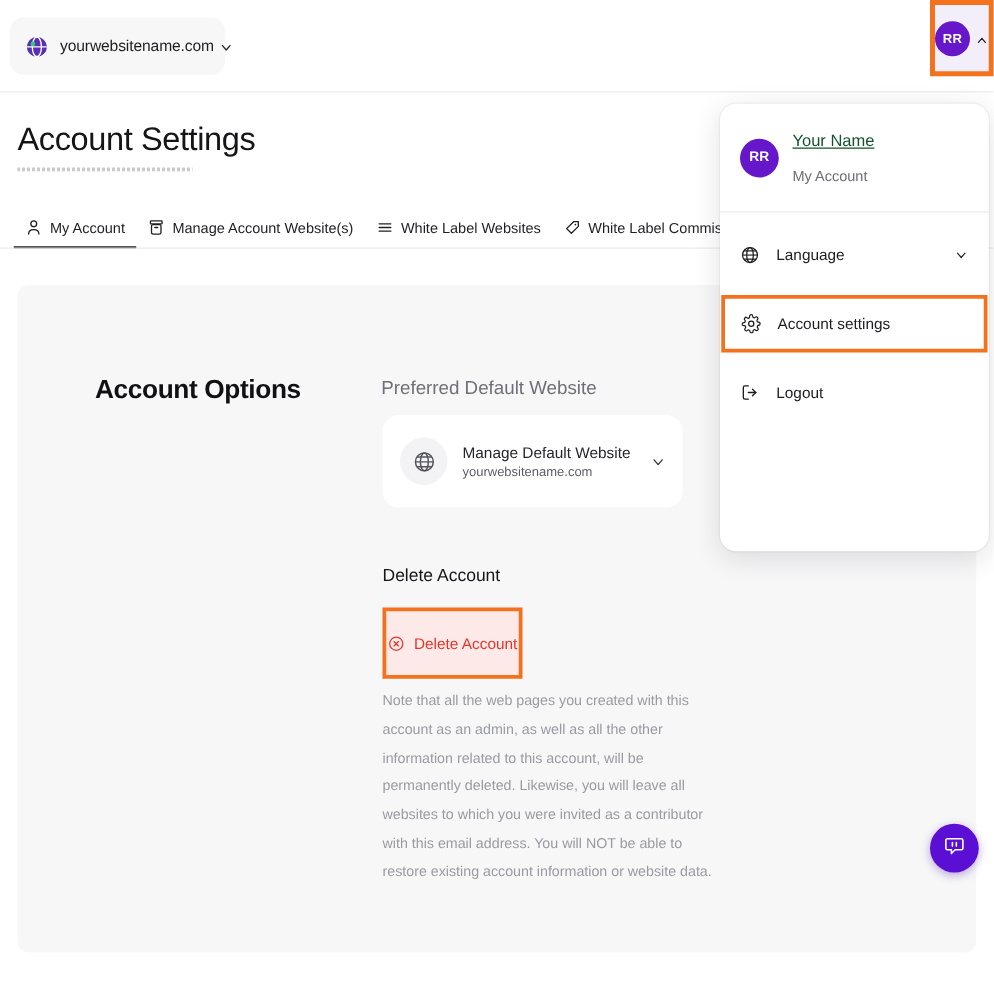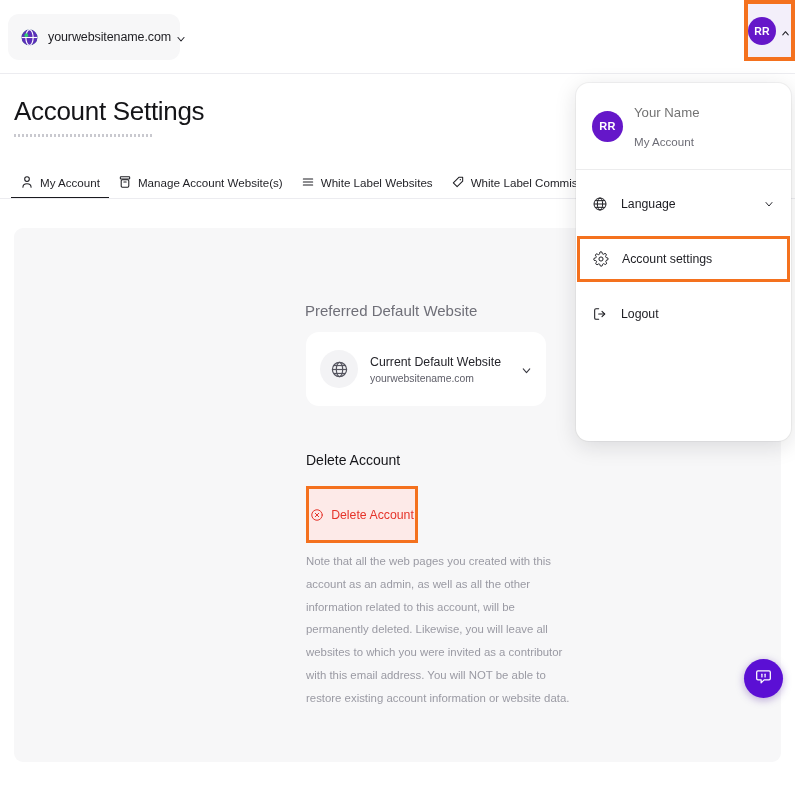--- a/index.html
+++ b/index.html
@@ -263,22 +263,23 @@
     font-size: 11px;
     font-weight: bold;
     display: flex;
     align-items: center;
     justify-content: center;
     margin-right: 11px;
     letter-spacing: .2px;
   }
   .menu-name {
     font-size: 13.2px;
-    color: #737373;
+    color: #14532d;
     margin-bottom: 15px;
+    text-decoration: underline;
   }
   .menu-sub {
     font-size: 11.6px;
     color: #6d6d76;
   }
   .menu-sep {
     height: 1px;
     background: #ececed;
     margin: 0;
   }
@@ -399,35 +400,36 @@
           <circle cx="16" cy="8" r="1.2" fill="#1f1f24" stroke="none"></circle>
         </svg>
       </span>
       <span>White Label Commissi</span>
     </div>
   </div>
   <div class="tabs-rule"></div>
 
   <div class="panel">
 
+    <div class="section-title">Account Options</div>
 
     <div class="field-label">Preferred Default Website</div>
 
     <div class="website-card">
       <span class="card-globe-wrap">
         <svg viewBox="0 0 24 24" width="19" height="19" fill="none" stroke="#54545e" stroke-width="1.5">
           <circle cx="12" cy="12" r="9"></circle>
           <ellipse cx="12" cy="12" rx="4" ry="9"></ellipse>
           <line x1="3" y1="12" x2="21" y2="12"></line>
           <line x1="4.5" y1="7" x2="19.5" y2="7"></line>
           <line x1="4.5" y1="17" x2="19.5" y2="17"></line>
         </svg>
       </span>
       <span class="card-texts">
-        <span class="card-title" style="display:block">Current Default Website</span>
+        <span class="card-title" style="display:block">Manage Default Website</span>
         <span class="card-sub" style="display:block">yourwebsitename.com</span>
       </span>
       <span class="chev-sm">
         <svg viewBox="0 0 24 24" width="13" height="13" fill="none" stroke="#3a3a42" stroke-width="2" stroke-linecap="round" stroke-linejoin="round">
           <polyline points="6 9 12 16 18 9"></polyline>
         </svg>
       </span>
     </div>
 
     <div class="delete-heading">Delete Account</div>

